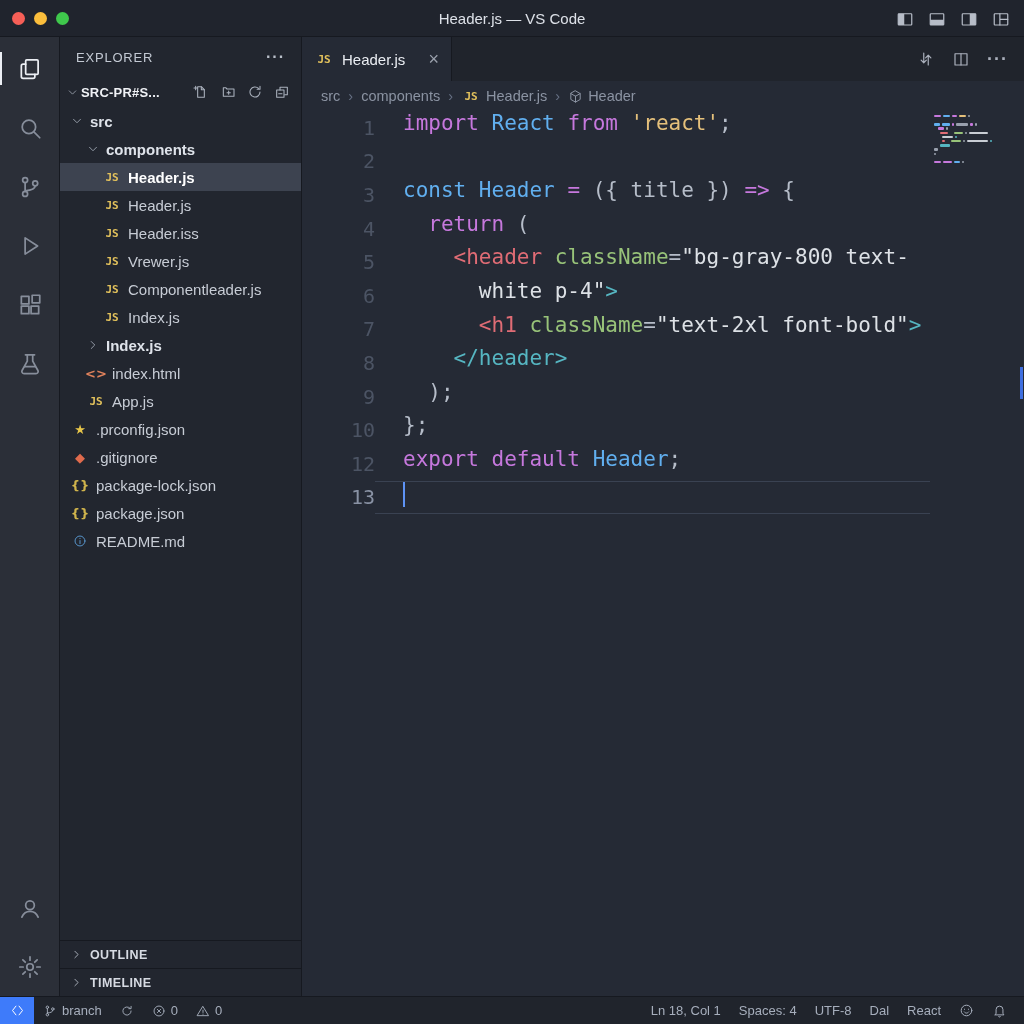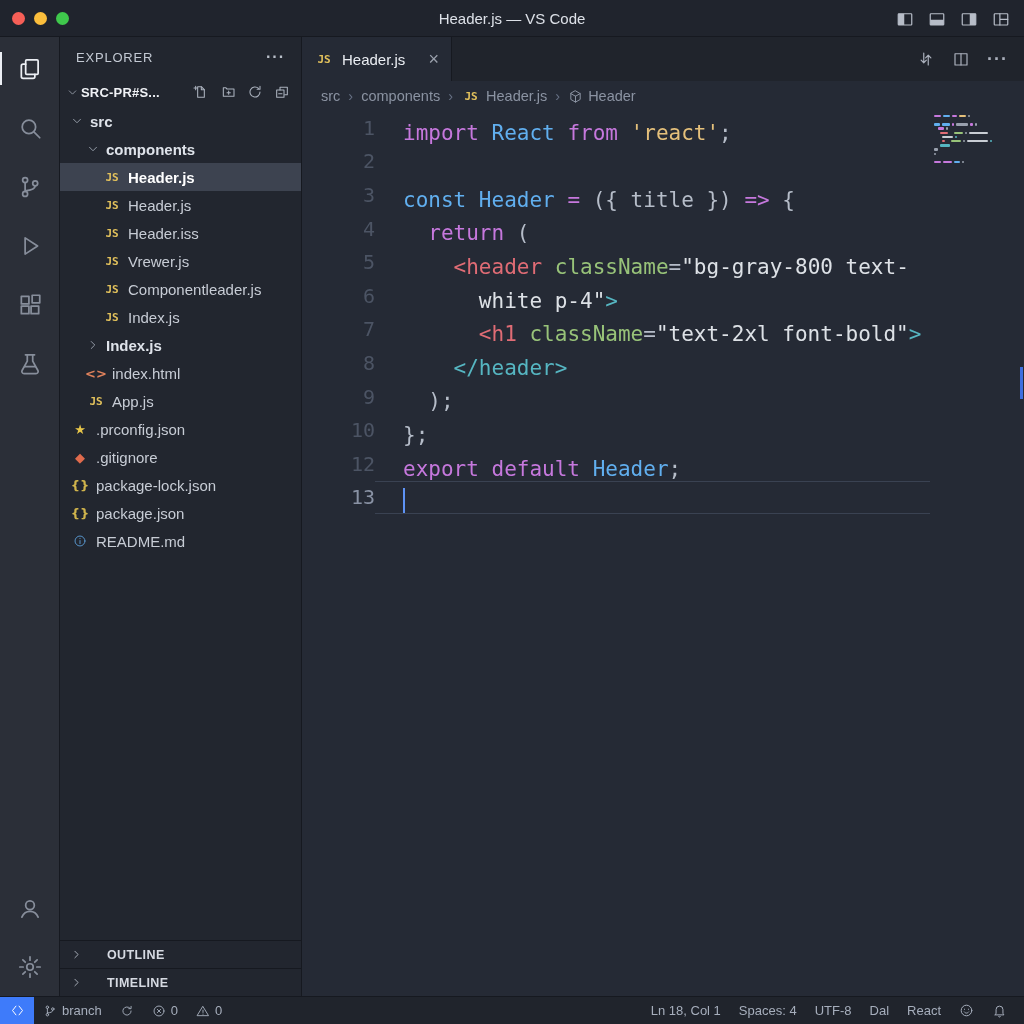--- a/index.html
+++ b/index.html
@@ -34,38 +34,38 @@
   .trow{height:28px;display:flex;align-items:center;font-size:15px;color:#c7ccd5;gap:6px;cursor:pointer}
   .trow.selected{background:#3d4350}
   .trow.selected .tree-label{color:#fff;font-weight:700}
   .trow .tree-label{white-space:nowrap;overflow:hidden}
   .trow.folder .tree-label{color:#dfe3ea;font-weight:600}
   .trow.muted .tree-label{color:#8a909c;font-weight:400}
   .tchev{color:#9aa1ad;flex:0 0 auto;display:flex}
   .fi{width:20px;flex:0 0 auto;display:flex;justify-content:center;align-items:center;font-family:"DejaVu Sans Mono",monospace;font-weight:bold;font-size:11px}
   .fi.glyph{font-size:13px;font-family:"DejaVu Sans",sans-serif}
   .sb-bottom{margin-top:auto}
-  .sb-panel{height:28px;border-top:1px solid #161920;display:flex;align-items:center;gap:24px;padding:0 10px;color:#d6dae2;font-weight:700;font-size:12.5px;letter-spacing:.4px;cursor:pointer}
+  .sb-panel{height:28px;border-top:1px solid #161920;display:flex;align-items:center;gap:7px;padding:0 10px;color:#d6dae2;font-weight:700;font-size:12.5px;letter-spacing:.4px;cursor:pointer}
   .sb-panel .tchev{color:#b6bcc6}
 
   
   .editor{flex:1;display:flex;flex-direction:column;background:#252a35;position:relative;overflow:hidden}
   .tabbar{height:44px;background:#20242c;display:flex;align-items:stretch}
   .tab{width:150px;background:#252a35;display:flex;align-items:center;gap:8px;padding:0 12px;border-right:1px solid #161920;color:#eaedf2;font-size:15px;cursor:pointer}
   .tab .close{margin-left:auto;color:#9aa0ac;font-size:18px;line-height:1;cursor:pointer}
   .tab-actions{margin-left:auto;display:flex;align-items:center;gap:17px;padding-right:16px;color:#aab0bc}
   .breadcrumb{height:30px;display:flex;align-items:center;gap:8px;padding:0 19px;color:#8b93a2;font-size:14.5px}
   .bc-sep{color:#667084}
   .bc-item{display:flex;align-items:center;gap:5px;cursor:pointer}
 
   .code{flex:1;position:relative;font-family:"DejaVu Sans Mono",monospace;font-size:21px}
   .cline{height:33.6px;display:flex;align-items:stretch}
   .gutter{width:73px;text-align:right;color:#4c5464;font-size:20px;flex:0 0 auto;display:flex;align-items:center;justify-content:flex-end;font-family:"DejaVu Sans Mono",monospace}
   .cline.cur .gutter{color:#8992a4}
-  .ctext{padding-left:28px;white-space:pre;display:flex;align-items:flex-end;color:#abb2bf}
+  .ctext{padding-left:28px;white-space:pre;display:flex;align-items:flex-start;color:#abb2bf}
   .cline.cur .ctext{border-top:1px solid #3a4252;border-bottom:1px solid #3a4252;width:555px}
   .cursor{display:inline-block;width:2px;height:25px;background:#5e93f5}
   .tk-kw{color:#c678dd}.tk-id{color:#61afef}.tk-str{color:#e5c07b}.tk-pl{color:#b6bdc9}
   .tk-tag{color:#e06c75}.tk-attr{color:#98c379}.tk-st2{color:#dde1e6}.tk-teal{color:#56b6c2}
 
   .minimap{position:absolute;top:3px;right:10px;width:80px}
   .mm-row{display:flex;gap:2px;height:4.2px;align-items:center}
   .mm-seg{height:2.4px;border-radius:1px}
   .bg-kw{background:#c678dd}.bg-id{background:#61afef}.bg-str{background:#e5c07b}.bg-pl{background:#99a0ad}
   .bg-tag{background:#e06c75}.bg-attr{background:#98c379}.bg-st2{background:#c9cdd4}.bg-teal{background:#56b6c2}

